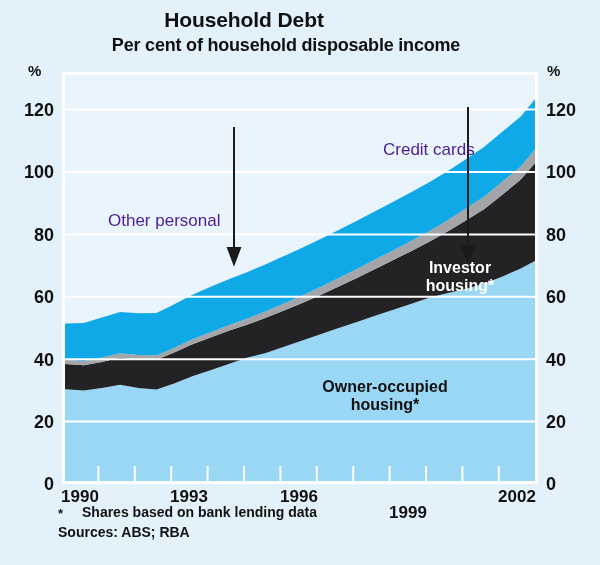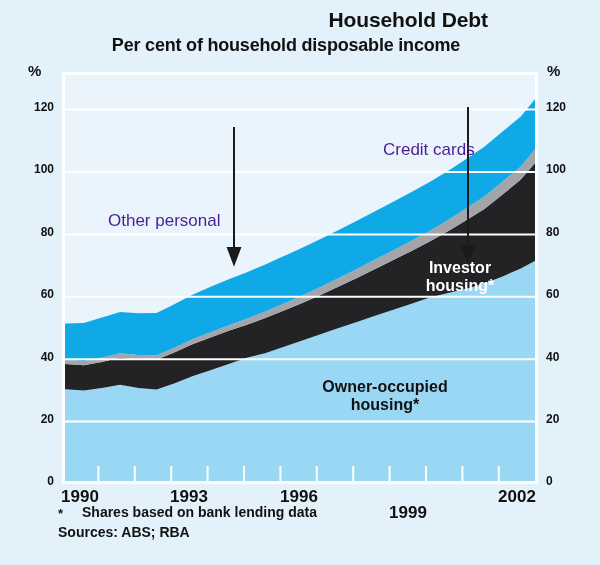--- a/index.html
+++ b/index.html
@@ -17,21 +17,21 @@
   #chart-root {
     position: absolute;
     left: 0; top: 0;
     width: 600px;
     height: 565px;
   }
   .title {
     position: absolute;
     left: 0; top: 8px;
     width: 488px;
-    text-align: right;
+    text-align: center;
     font-size: 21px;
     font-weight: bold;
     color: #111111;
     letter-spacing: -0.1px;
   }
   .subtitle {
     position: absolute;
     left: 0; top: 35px;
     width: 572px;
     text-align: center;
@@ -56,21 +56,21 @@
   }
   .plot {
     position: absolute;
     left: 62px;
     top: 72px;
     width: 476px;
     height: 412px;
   }
   .ytick-label {
     position: absolute;
-    font-size: 12px;
+    font-size: 18px;
     font-weight: bold;
     color: #111111;
     white-space: nowrap;
   }
   .ytick-label.left  { right: 546px; text-align: right; }
   .ytick-label.right { left: 546px;  text-align: left;  }
   .xtick-label {
     position: absolute;
     font-size: 17px;
     font-weight: bold;

